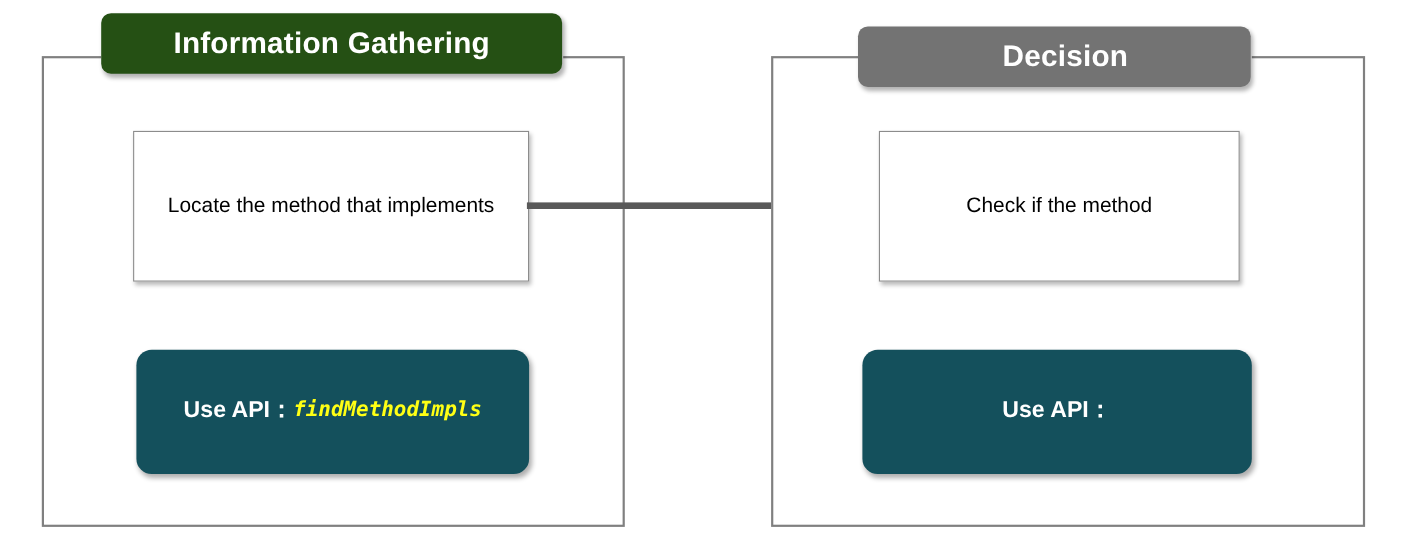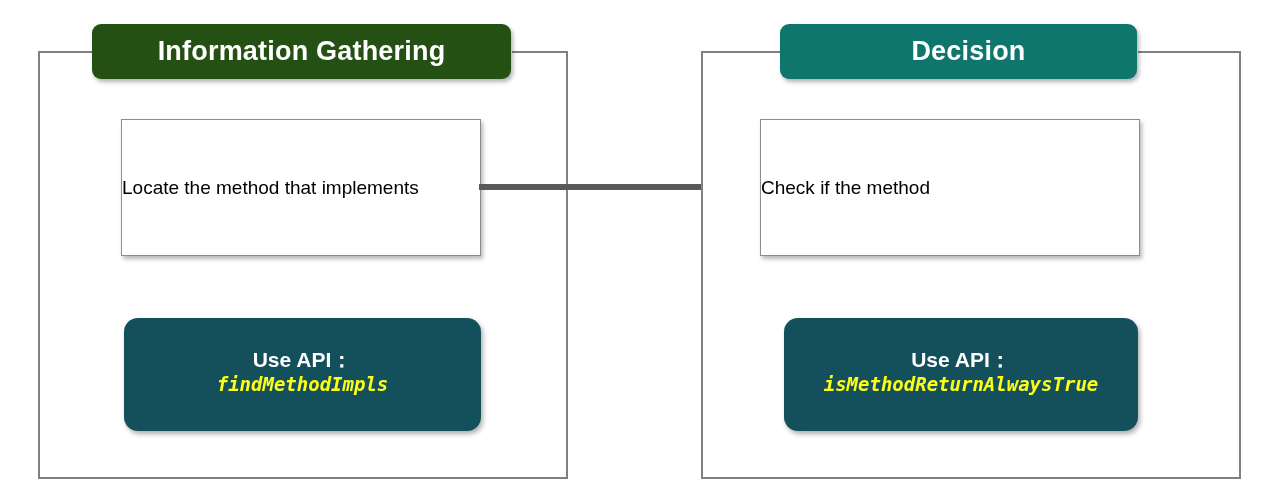--- a/index.html
+++ b/index.html
@@ -47,59 +47,60 @@
     align-items: center;
     justify-content: center;
     color: #ffffff;
     font-weight: bold;
     font-size: 27px;
     letter-spacing: .2px;
     box-shadow: 2px 3px 4px rgba(0,0,0,.30);
     box-sizing: border-box;
   }
   .header-left {
-    left: 92px; top: 24px; width: 419px; height: 55px;
+    left: 92px; top: 12px; width: 419px; height: 55px;
     background: #255014;
   }
   .header-right {
     left: 780px; top: 24px; width: 357px; height: 55px;
-    background: #0f766e;
+    background: #737373;
     padding-left: 20px;
   }
 
   
   .note-box {
     position: absolute;
     background: #ffffff;
     border: 1px solid #8c8c8c;
     box-shadow: 2px 3px 4px rgba(0,0,0,.28);
     display: flex;
     align-items: center;
+    justify-content: center;
     text-align: center;
     box-sizing: border-box;
     color: #000000;
     font-size: 19px;
     line-height: 1.45;
   }
   .note-left  { left: 121px; top: 119px; width: 360px; height: 137px; }
-  .note-right { left: 760px; top: 119px; width: 380px; height: 137px; }
+  .note-right { left: 799px; top: 119px; width: 328px; height: 137px; }
 
   .note-line2-highlight {
     color: #F28C00;
     font-weight: bold;
   }
 
   
   .api-box {
     position: absolute;
     background: #14505C;
     border-radius: 14px;
     box-shadow: 2px 3px 5px rgba(0,0,0,.32);
     display: flex;
-    flex-direction: column;
+    flex-direction: row;
     align-items: center;
     justify-content: center;
     box-sizing: border-box;
     padding-bottom: 4px;
   }
   .api-left  { left: 124px; top: 318px; width: 357px; height: 113px; }
   .api-right { left: 784px; top: 318px; width: 354px; height: 113px; }
 
   .api-label {
     color: #ffffff;
@@ -172,16 +173,15 @@
   </div>
 
   <div class="note-box note-right">
     <div>
       <div>Check if the method</div>
     </div>
   </div>
 
   <div class="api-box api-right">
     <div class="api-label">Use API：</div>
-    <div class="api-name">isMethodReturnAlwaysTrue</div>
   </div>
 
 </div>
 
 </body></html>

